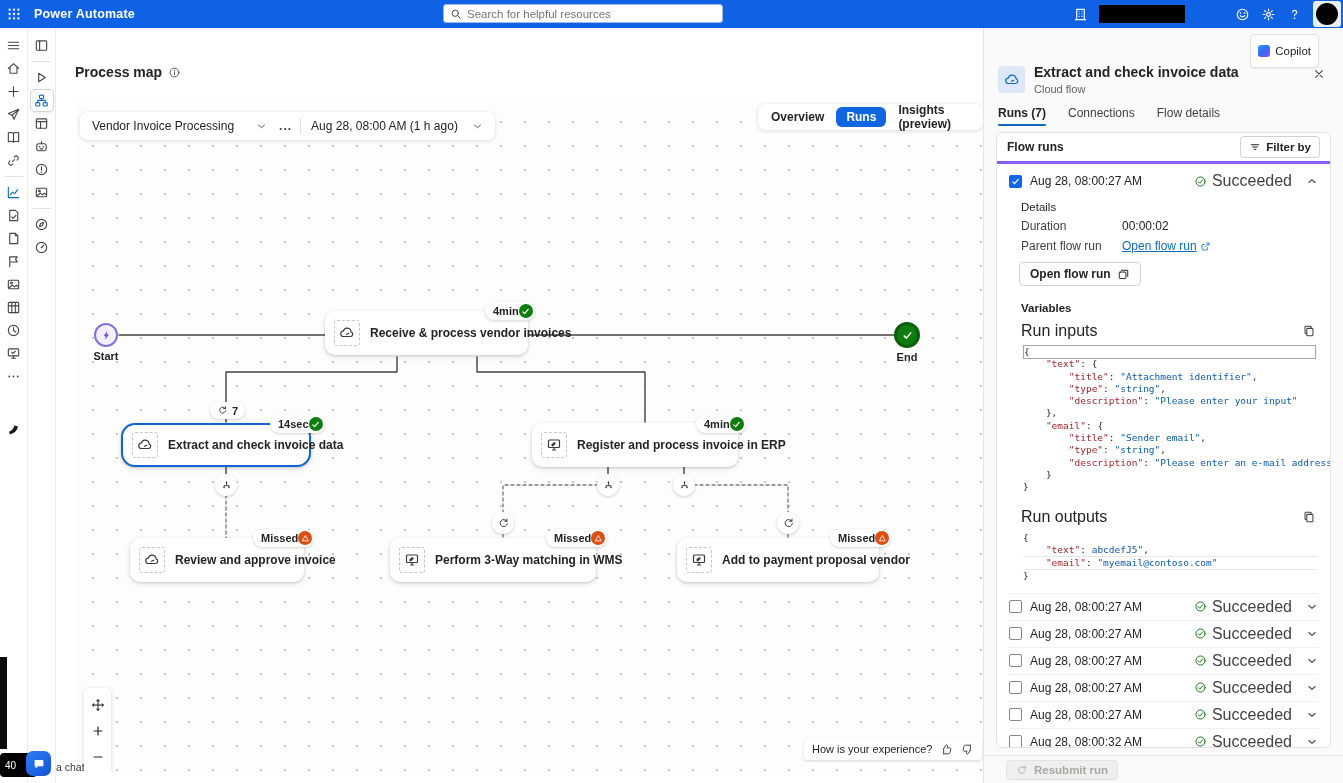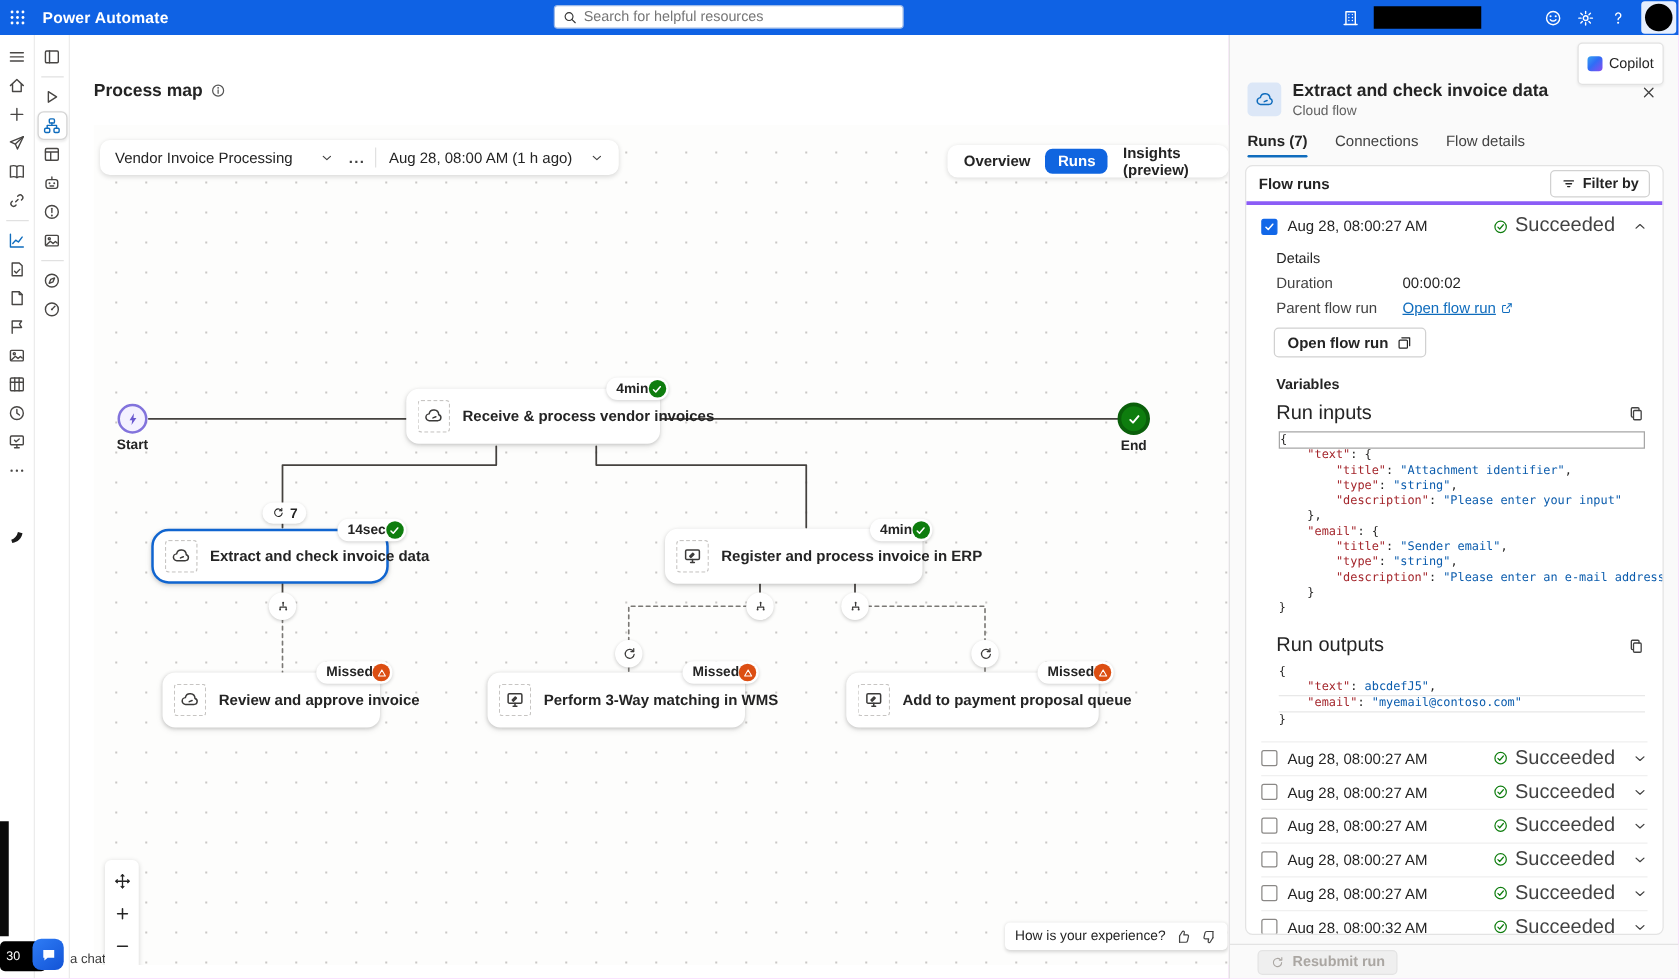--- a/index.html
+++ b/index.html
@@ -1,19 +1,19 @@
 <!DOCTYPE html>
 <html><head>
 <meta charset="utf-8">
 <style>
   *{box-sizing:border-box;margin:0;padding:0}
   html,body{width:1343px;height:783px}
   body{font-family:"Liberation Sans",sans-serif;background:#fff;color:#242424;overflow:hidden}
   svg{stroke:currentColor;fill:none;stroke-width:1.2;stroke-linecap:round;stroke-linejoin:round;width:100%;height:100%;display:block}
-  .app{position:relative;width:1343px;height:783px;overflow:hidden;background:#f0abfc}
+  .app{position:relative;width:1343px;height:783px;overflow:hidden;background:#e5e5e5}
 
   
   .topbar{position:absolute;left:0;top:0;width:100%;height:28px;background:#0f62e4;display:flex;align-items:center;color:#fff;z-index:50}
   .waffle{width:28px;height:28px;display:flex;align-items:center;justify-content:center;cursor:pointer}
   .waffle span{width:14px;height:14px;display:block}
   .tb-title{font-size:12.5px;font-weight:700;margin-left:6px;letter-spacing:.2px}
   .tb-search{position:absolute;left:443px;top:4px;width:280px;height:19px;background:#fff;border-radius:3px;border:1px solid #9cb9e8;display:flex;align-items:center;padding:0 6px;gap:5px;color:#333}
   .tb-search input{border:none;outline:none;font-size:11.5px;flex:1;font-family:"Liberation Sans",sans-serif;color:#222;background:transparent}
   .tb-right{position:absolute;right:0;top:0;height:28px;display:flex;align-items:center;gap:0}
   .tb-ic{width:26px;height:26px;display:flex;align-items:center;justify-content:center;color:#fff;cursor:pointer}
@@ -40,21 +40,21 @@
   .page-title .g{width:13px;height:13px;color:#555;font-weight:400}
   .canvas{position:absolute;left:19px;top:72px;right:0;bottom:11px;background-color:#fdfdfc;background-image:radial-gradient(#c9c7c5 1px,transparent 1.2px);background-size:24px 24px;background-position:6px 10px;overflow:hidden}
 
   .map-toolbar{position:absolute;left:5px;top:12px;height:28px;background:#fff;border-radius:8px;box-shadow:0 1px 4px rgba(0,0,0,.14);display:flex;align-items:center;padding:0 8px;gap:6px;font-size:12px;color:#242424}
   .map-toolbar .sel{display:flex;align-items:center;gap:22px;padding:0 4px;cursor:pointer}
   .map-toolbar .sel2{display:flex;align-items:center;gap:14px;padding:0 4px;cursor:pointer}
   .map-toolbar .chv{width:11px;height:11px;color:#424242}
   .map-toolbar .more{font-weight:700;letter-spacing:1px;color:#424242;cursor:pointer;padding:0 2px}
   .map-toolbar .vdiv{width:1px;height:16px;background:#e1e1e1}
 
-  .view-tabs{position:absolute;left:683px;top:16px;height:26px;background:#fff;border-radius:8px;box-shadow:0 1px 4px rgba(0,0,0,.14);display:flex;align-items:center;padding:2px 3px;gap:2px;font-size:12px}
+  .view-tabs{position:absolute;left:683px;top:4px;height:26px;background:#fff;border-radius:8px;box-shadow:0 1px 4px rgba(0,0,0,.14);display:flex;align-items:center;padding:2px 3px;gap:2px;font-size:12px}
   .vtab{padding:3px 10px;border-radius:6px;color:#242424;font-weight:600;cursor:pointer}
   .vtab.active{background:#1065e0;color:#fff}
 
   
   .wires{position:absolute;left:0;top:0;pointer-events:none}
   .node{position:absolute;background:#fff;border-radius:10px;box-shadow:0 1px 3px rgba(0,0,0,.16),0 2px 6px rgba(0,0,0,.08);display:flex;align-items:center;gap:10px;padding:0 12px 0 9px;height:44px;cursor:pointer}
   .node .nicon{width:26px;height:26px;border:1px dashed #c7c5c3;border-radius:3px;display:flex;align-items:center;justify-content:center;color:#3b3a39;flex:0 0 auto}
   .node .nicon .g{width:16px;height:16px}
   .node .ntitle{font-size:12px;font-weight:700;color:#242424;white-space:nowrap}
   .node.selected{border:2px solid #1065d0;border-radius:14px}
@@ -80,21 +80,21 @@
   .feedback .g{width:13px;height:13px;color:#424242;cursor:pointer}
 
   .chatbot-text{position:absolute;left:56px;top:761px;font-size:10.5px;color:#3b3b3b;z-index:6}
   .black-strip{position:absolute;left:0;top:657px;width:7px;height:92px;background:#0b0b0b;z-index:60}
   .bl-badge{position:absolute;left:0;top:753px;width:37px;height:24px;background:#000;border-radius:4px;color:#fff;font-size:10px;display:flex;align-items:center;padding-left:5px;z-index:60}
   .bl-bot{position:absolute;left:26px;top:751px;width:25px;height:25px;border-radius:7px;background:linear-gradient(140deg,#2f7df6,#1253d6);z-index:61;display:flex;align-items:center;justify-content:center;color:#fff}
   .bl-bot .g{width:14px;height:14px}
 
   
   .panel{position:absolute;right:0;top:28px;width:360px;bottom:0;background:#fafafa;border-left:1px solid #e4e4e4;z-index:30}
-  .copilot-btn{position:absolute;top:6px;right:12px;height:19px;display:flex;align-items:center;gap:5px;background:#fff;border:1px solid #e2e2e2;border-radius:4px;padding:16px 7px;font-size:11.5px;color:#242424;cursor:pointer;box-shadow:0 1px 2px rgba(0,0,0,.06)}
+  .copilot-btn{position:absolute;top:6px;right:24px;height:19px;display:flex;align-items:center;gap:5px;background:#fff;border:1px solid #e2e2e2;border-radius:4px;padding:16px 7px;font-size:11.5px;color:#242424;cursor:pointer;box-shadow:0 1px 2px rgba(0,0,0,.06)}
   .cp-ico{width:12px;height:12px;border-radius:3px;background:linear-gradient(135deg,#38a3f1 0%,#2f6df6 45%,#8a4df0 100%)}
   .panel-header{position:absolute;left:14px;top:36px;right:14px;display:flex;align-items:flex-start;gap:9px}
   .ph-tile{width:27px;height:27px;border-radius:4px;background:#dce7f7;display:flex;align-items:center;justify-content:center;color:#0f6cbd;flex:0 0 auto;margin-top:2px}
   .ph-tile .g{width:16px;height:16px}
   .ph-title{font-size:14px;font-weight:700;color:#242424;line-height:17px}
   .ph-sub{font-size:11px;color:#616161;margin-top:2px}
   .ph-close{margin-left:auto;width:20px;height:20px;color:#424242;cursor:pointer;display:flex;align-items:center;justify-content:center}
   .ph-close .g{width:12px;height:12px}
   .panel-tabs{position:absolute;left:14px;top:78px;display:flex;gap:22px;font-size:12px}
   .ptab{padding-bottom:6px;color:#424242;cursor:pointer;position:relative}
@@ -689,21 +689,21 @@
       <div class="node" style="left:602px;top:438px;width:202px">
         <span class="nicon">
             <span class="g" id="nic5">
               <svg viewBox="0 0 16 16">
                 <rect x="2.5" y="3" width="11" height="7.5" rx="1"></rect>
                 <path d="M6.5 13h3M8 10.5V13"></path>
                 <path d="M5.8 8l2.4-2.4.9.9L6.7 8.9z"></path>
               </svg>
             </span>
           </span>
-        <span class="ntitle">Add to payment proposal queue</span>
+        <span class="ntitle">Add to payment proposal vendor</span>
       </div>
       <div class="nbadge" style="left:755px;top:429px">
         <span>Missed</span>
           <span class="dot miss">
             <span class="g" id="warn2">
               <svg viewBox="0 0 16 16">
                 <path d="M8 3.4L13 12.2H3z" stroke-width="1.5"></path>
               </svg>
             </span>
           </span>
@@ -750,21 +750,21 @@
                 <path d="M4.5 7.1l2.6-4.1c.9-1.4 2.4-.5 2.1.9L8.7 6h3.3c.9 0 1.5.8 1.3 1.6l-1 4.3c-.2.8-.9 1.4-1.8 1.4H4.5"></path>
               </g>
             </svg>
           </span>
       </div>
     </div>
   </div>
 
   <div class="chatbot-text">a chatbot</div>
   <div class="black-strip"></div>
-  <div class="bl-badge">30</div>
+  <div class="bl-badge">40</div>
   <div class="bl-bot">
       <span class="g" id="blbot-ic">
         <svg viewBox="0 0 16 16">
           <path d="M3 3.5h10v7H7l-3 2.5v-2.5H3z" fill="currentColor" stroke="none"></path>
         </svg>
       </span>
     </div>
 
   <div class="panel">
     <div class="copilot-btn">

